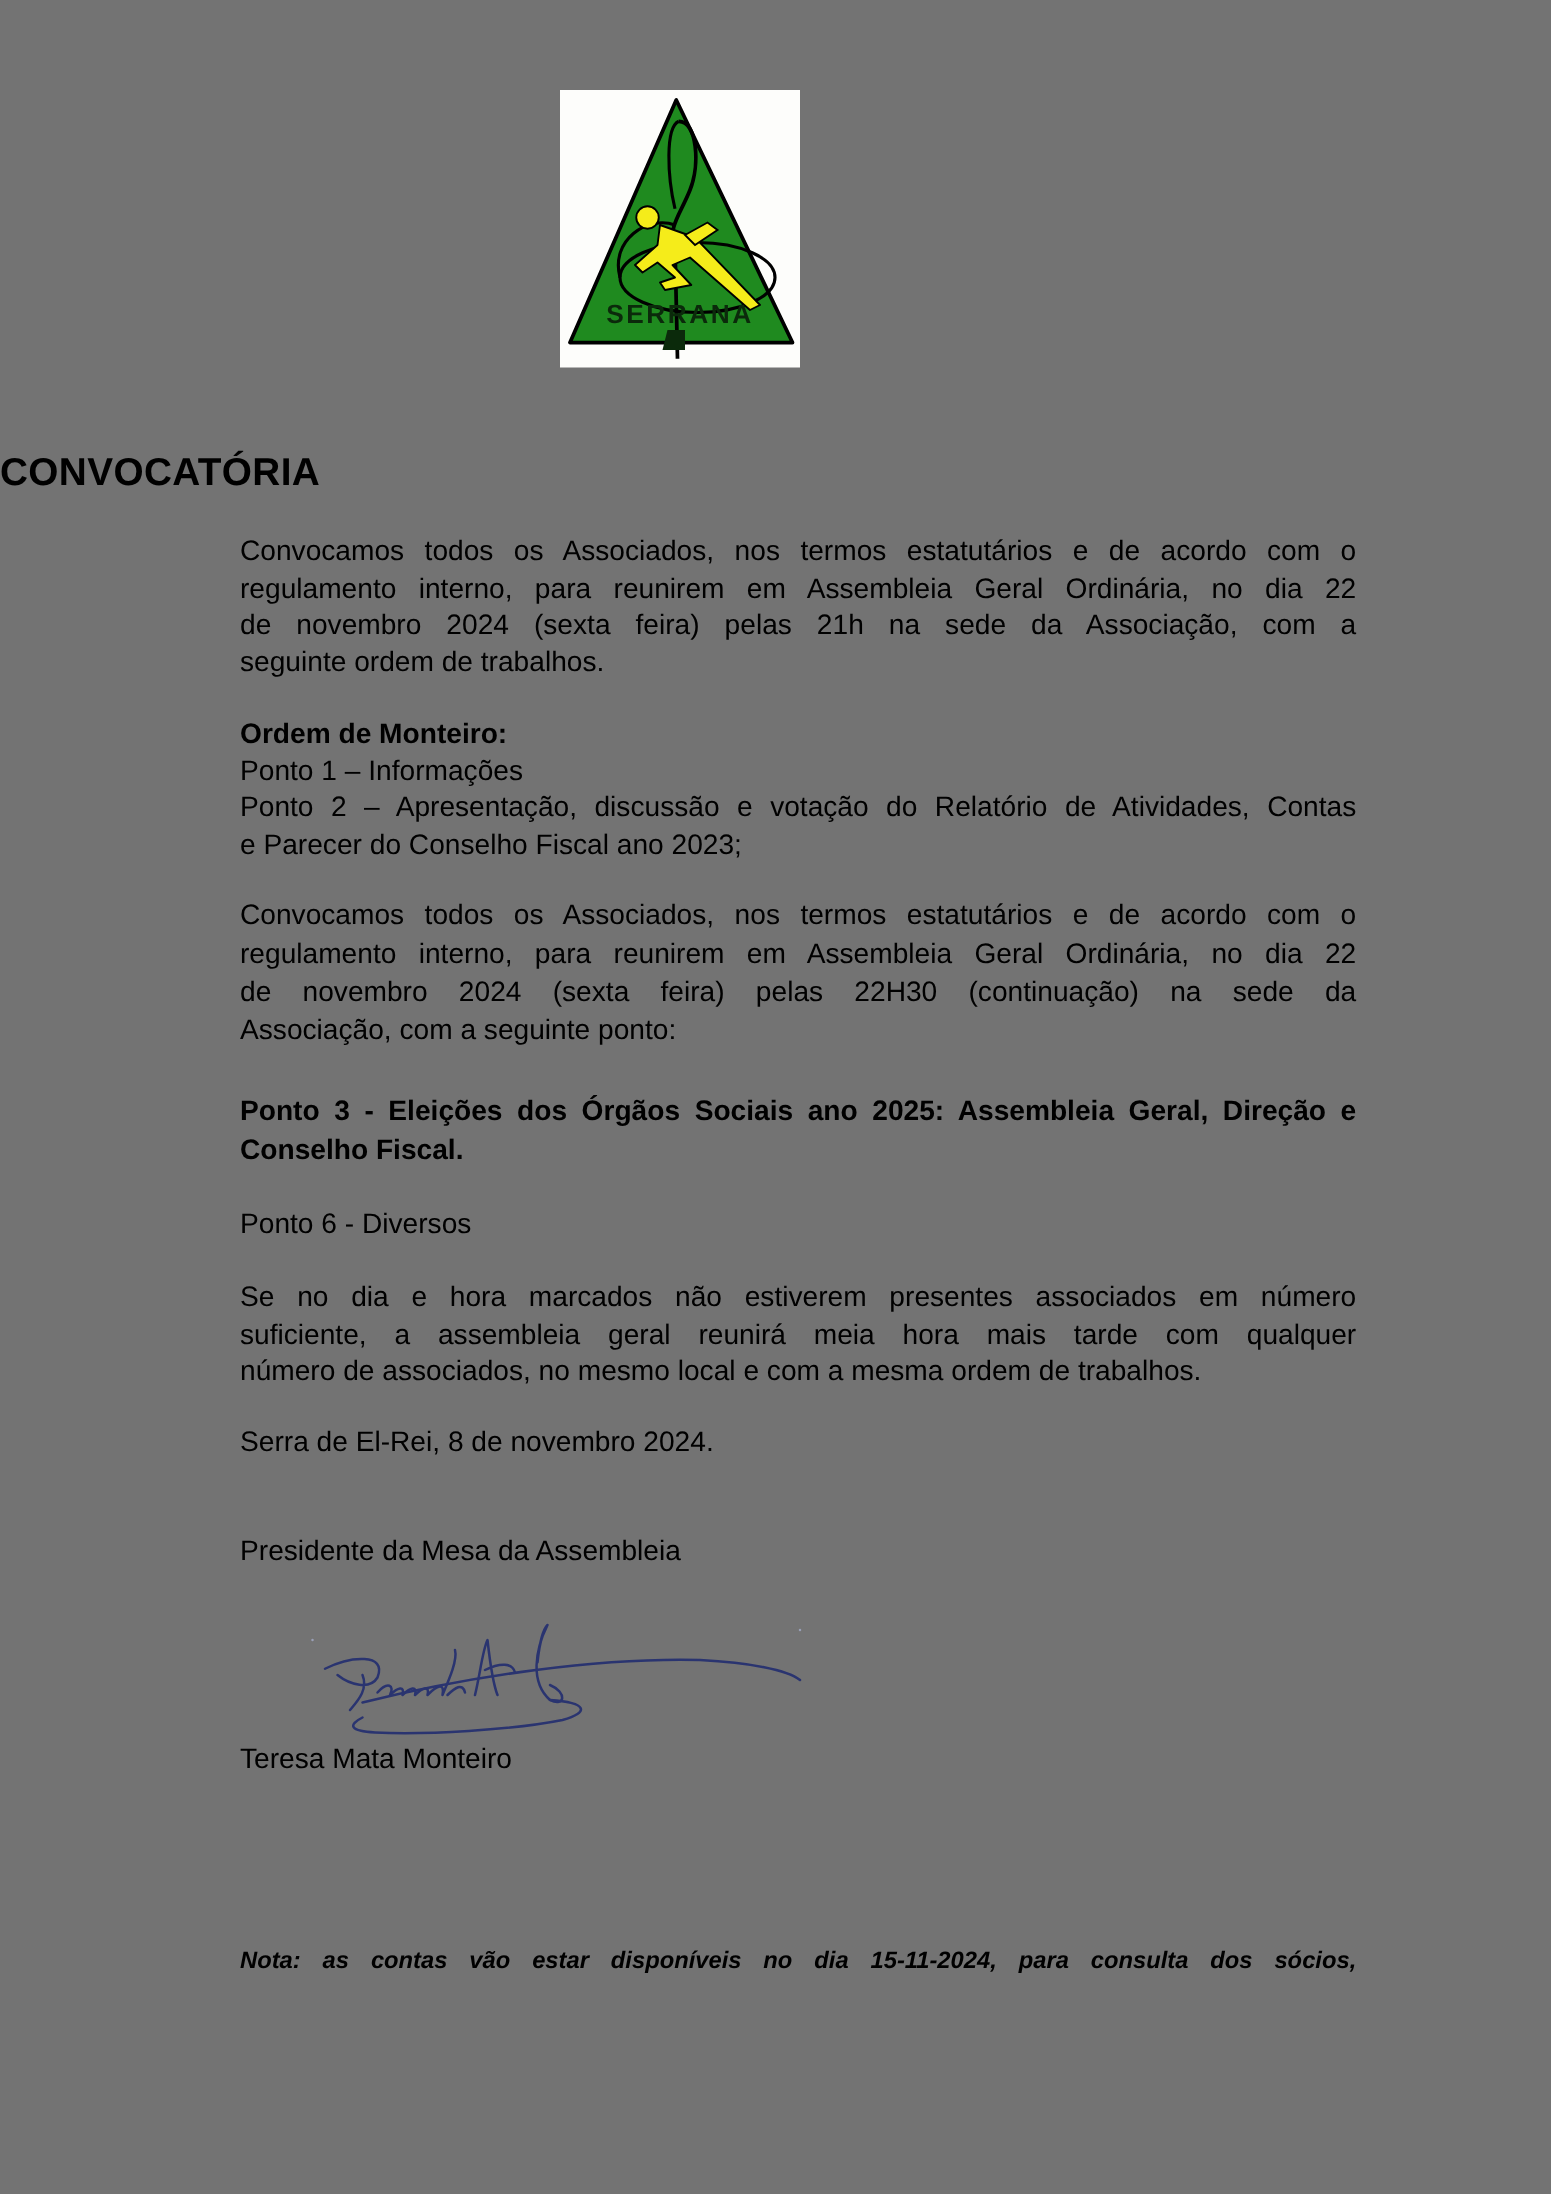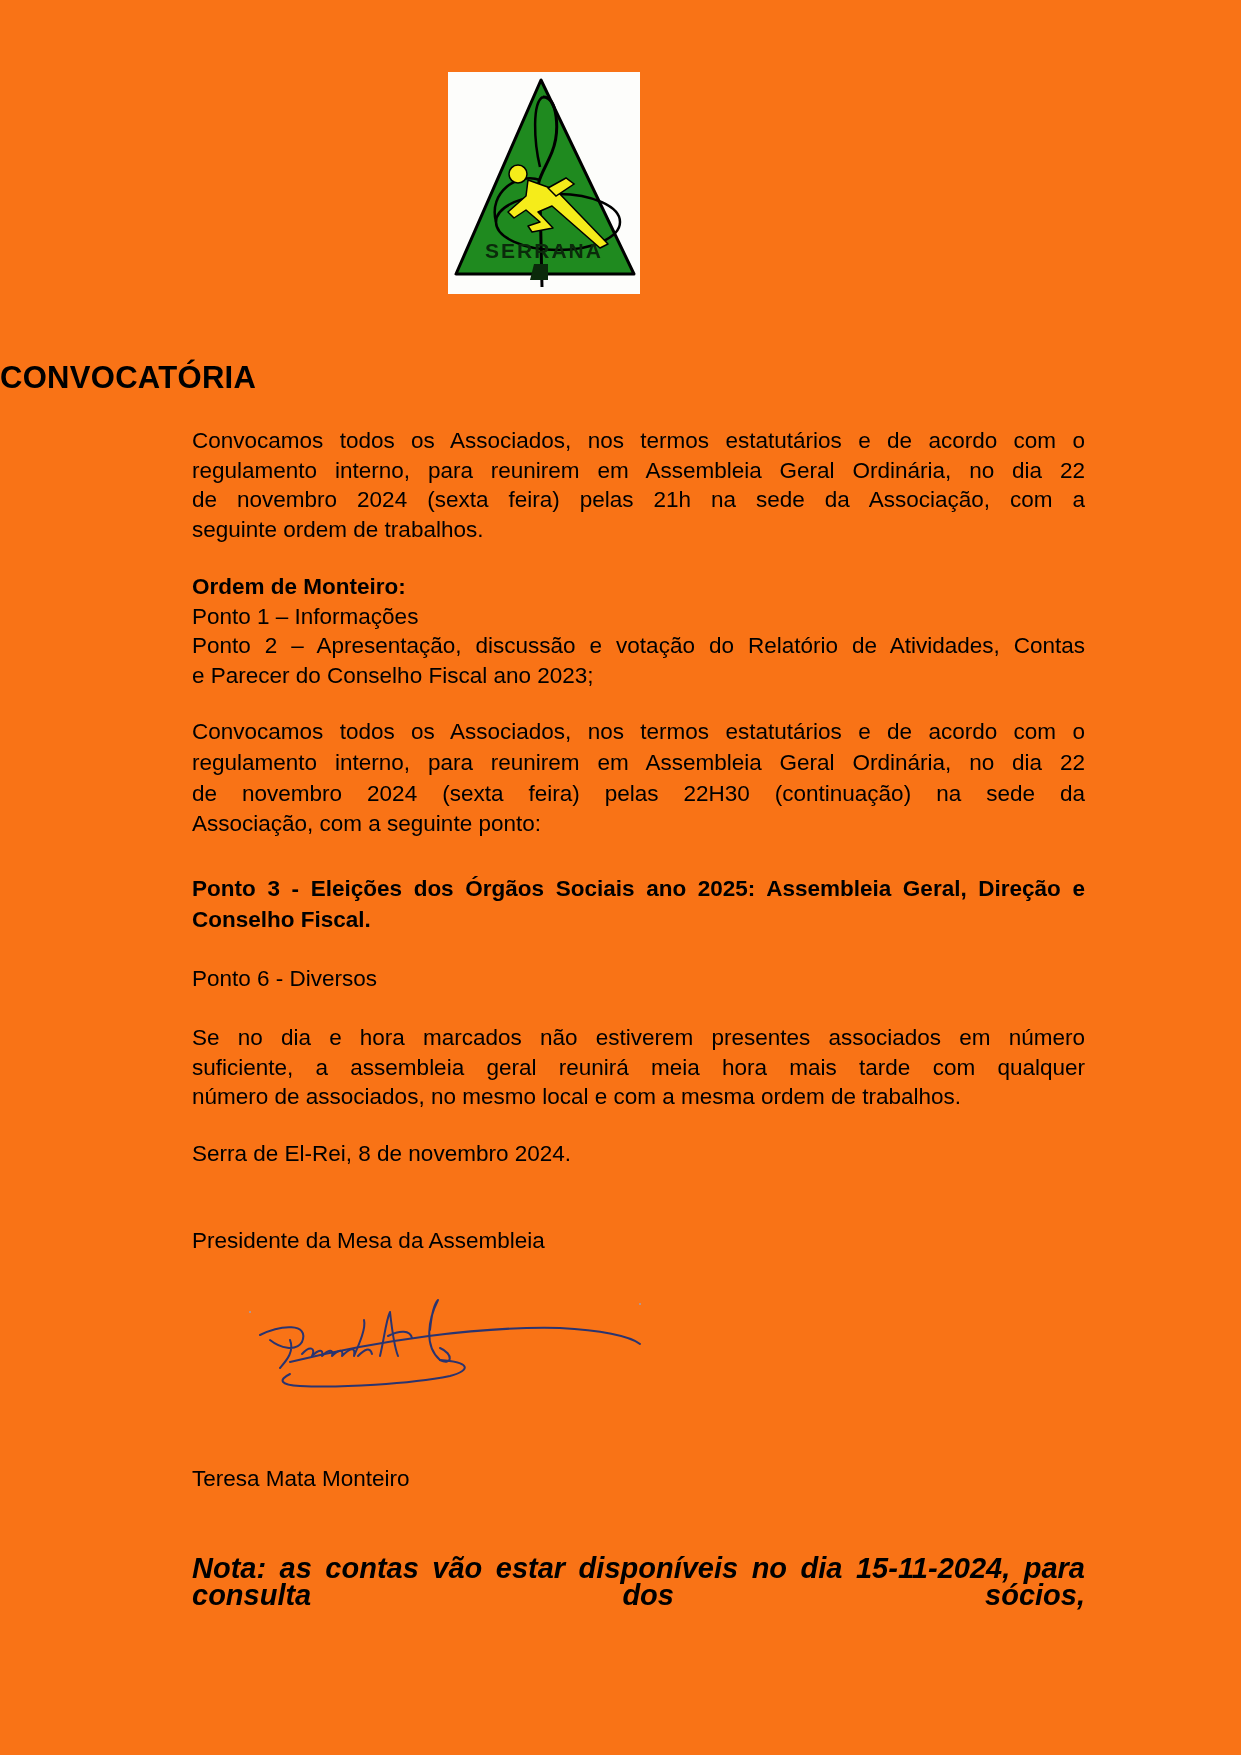--- a/index.html
+++ b/index.html
@@ -1,18 +1,18 @@
 <!DOCTYPE html>
 <html><head>
 <meta charset="utf-8">
 <style>
   html, body { margin: 0; padding: 0; background: #ffffff; }
   body { width: 1241px; height: 1755px; position: relative; overflow: hidden;
          font-family: "Liberation Sans", sans-serif; color: #000; }
-  .page { position: absolute; left: 0; top: 0; width: 1241px; height: 1755px; background: #f97316; }
+  .page { position: absolute; left: 0; top: 0; width: 1241px; height: 1755px; background: #737373; }
   .logo { position: absolute; left: 448px; top: 72px; width: 192px; height: 222px; background: #fdfdfb; }
   .logo svg { width: 100%; height: 100%; display: block; }
   .title { position: absolute; left: 0; width: 1241px; top: 360px; text-align: left;
            font-weight: bold; font-size: 31px; letter-spacing: 0.3px; line-height: 36px; }
   .block { position: absolute; left: 178px; width: 893px; font-size: 22.5px; line-height: 29.5px; margin-left: 14px; }
   .line { display: block; white-space: nowrap; }
   .jline { display: block; text-align: justify; text-align-last: justify; white-space: normal; }
   .bold { font-weight: bold; }
   .note { font-weight: bold; font-style: italic; }
   .sig { position: absolute; left: 240px; top: 1290px; width: 420px; height: 115px; }
@@ -95,21 +95,21 @@
         <path d="M140,66 C144,50 146,30 150,22 C152,40 154,56 158,66 M148,46 C160,40 170,40 172,48"></path>
         <path d="M190,40 C192,20 196,12 198,10 C188,30 184,56 200,70 C212,76 214,64 200,58"></path>
         <path d="M50,72 C140,50 240,36 320,38 C360,40 390,46 400,54"></path>
         <path d="M200,70 C230,72 232,80 210,86 C170,94 100,98 60,96 C40,95 38,90 50,84"></path>
       </g>
       <circle cx="10" cy="22" r="1" fill="#9aa0b8"></circle>
       <circle cx="400" cy="14" r="1" fill="#9aa0b8"></circle>
     </svg>
   </div>
 
-  <div class="block" style="top:1464px;">
+  <div class="block" style="top:1392px;">
     <span class="line">Teresa Mata Monteiro</span>
   </div>
 
-  <div class="block note" style="top:1555px; line-height:27px; font-size:29px;">
+  <div class="block note" style="top:1555px; line-height:27px; font-size:19px;">
     <span class="jline">Nota: as contas vão estar disponíveis no dia 15-11-2024, para consulta dos sócios,</span>
   </div>
 
 </div>
 
 </body></html>

